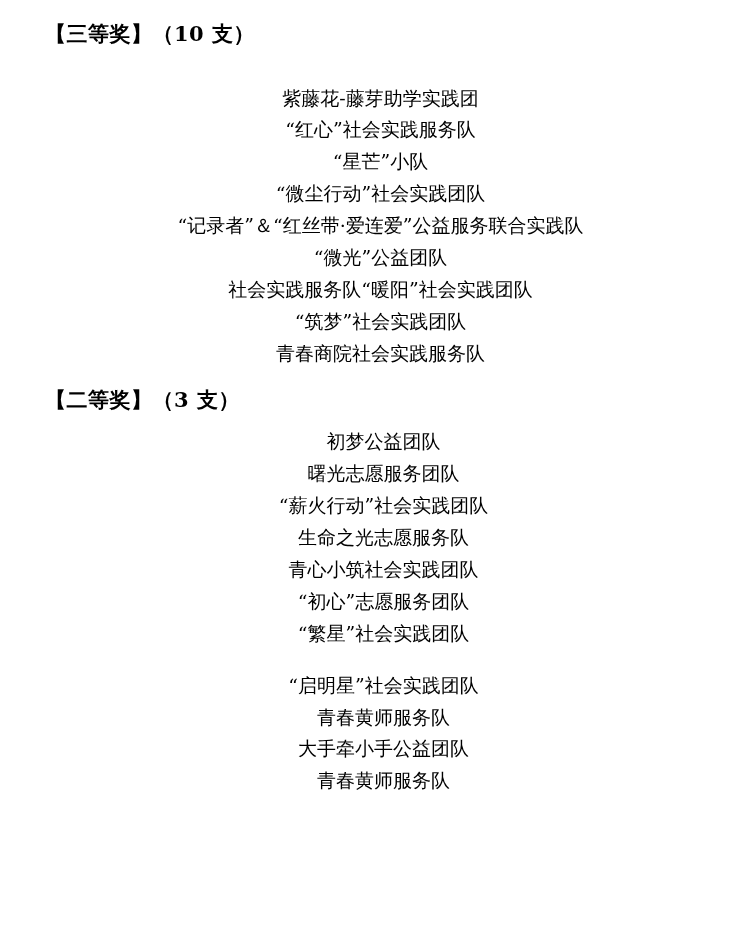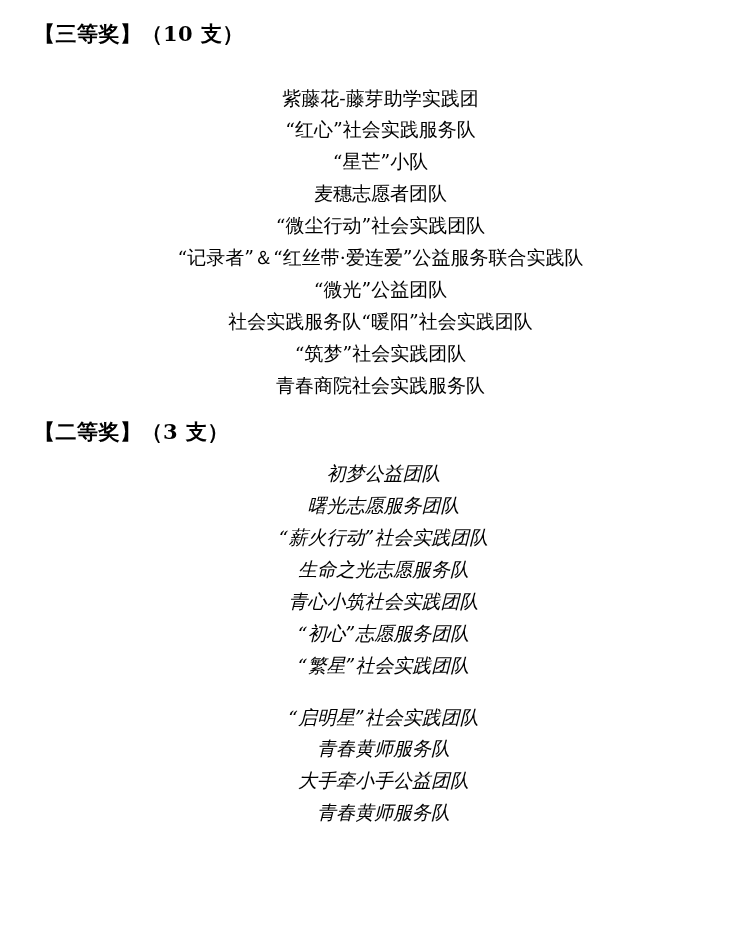--- a/index.html
+++ b/index.html
@@ -20,56 +20,55 @@
     height: 944px;
     padding: 0;
     box-sizing: border-box;
   }
   .section {
     margin: 0;
   }
   .section-heading {
     font-size: 21px;
     line-height: 1.55;
-    margin: 0 0 4px 12px;
-    padding-left: 22px;
+    margin: 0 0 4px 0;
+    padding-left: 45px;
     letter-spacing: 0.5px;
     white-space: nowrap;
   }
   .entry-list {
     list-style: none;
     margin: 0;
     padding: 0;
     text-align: center;
   }
   .entry-item {
     font-size: 19px;
     line-height: 1.68;
     text-align: center;
     white-space: nowrap;
   }
   .sec-3 { margin-top: 18px; }
   .sec-2 { margin-top: 14px; }
   .sec-1 { margin-top: 14px; }
-  .sec-2 .entry-list, .sec-1 .entry-list { padding-left: 12px; font-style: italic; }
+  .sec-2 .entry-list, .sec-1 .entry-list { padding-left: 12px; }
   .sec-3 .entry-list { padding-left: 6px; margin-top: 32px; }
   .spacer-small { height: 6px; }
 </style>
 </head>
 <body>
 
 <div class="page">
 
   <section class="section sec-3">
     <h2 class="section-heading">【三等奖】（10 支）</h2>
     <ul class="entry-list">
       <li class="entry-item">紫藤花-藤芽助学实践团</li>
       <li class="entry-item">“红心”社会实践服务队</li>
       <li class="entry-item">“星芒”小队</li>
-      <li class="entry-item">麦穗志愿者团队</li>
       <li class="entry-item">“微尘行动”社会实践团队</li>
       <li class="entry-item">“记录者”＆“红丝带·爱连爱”公益服务联合实践队</li>
       <li class="entry-item">“微光”公益团队</li>
       <li class="entry-item">社会实践服务队“暖阳”社会实践团队</li>
       <li class="entry-item">“筑梦”社会实践团队</li>
       <li class="entry-item">青春商院社会实践服务队</li>
     </ul>
   </section>
 
   <section class="section sec-2">

